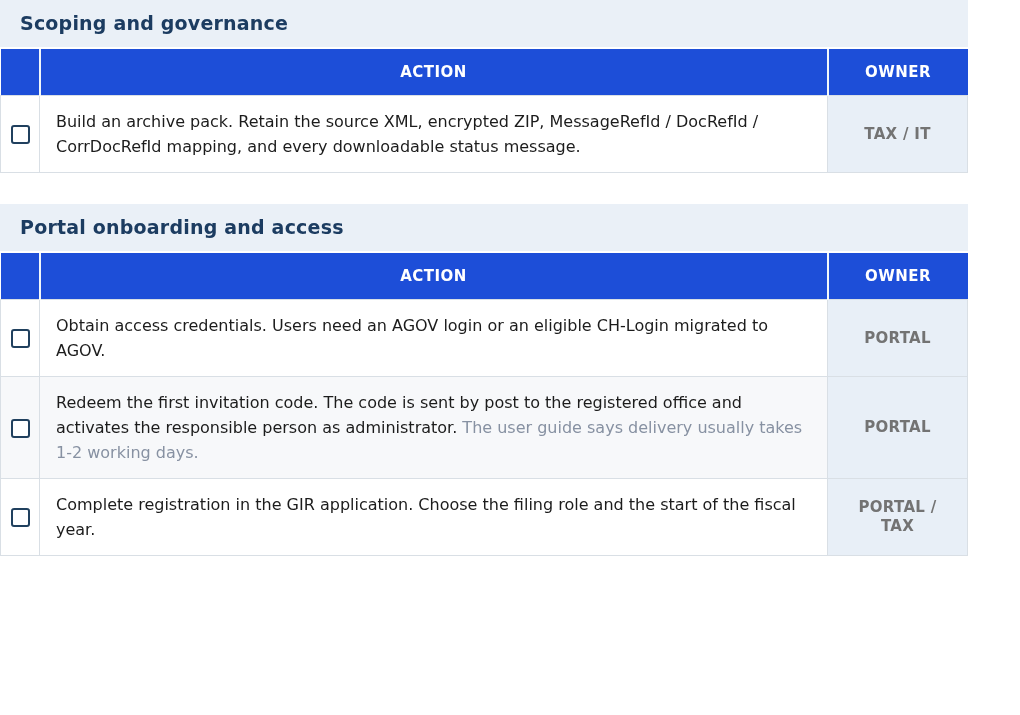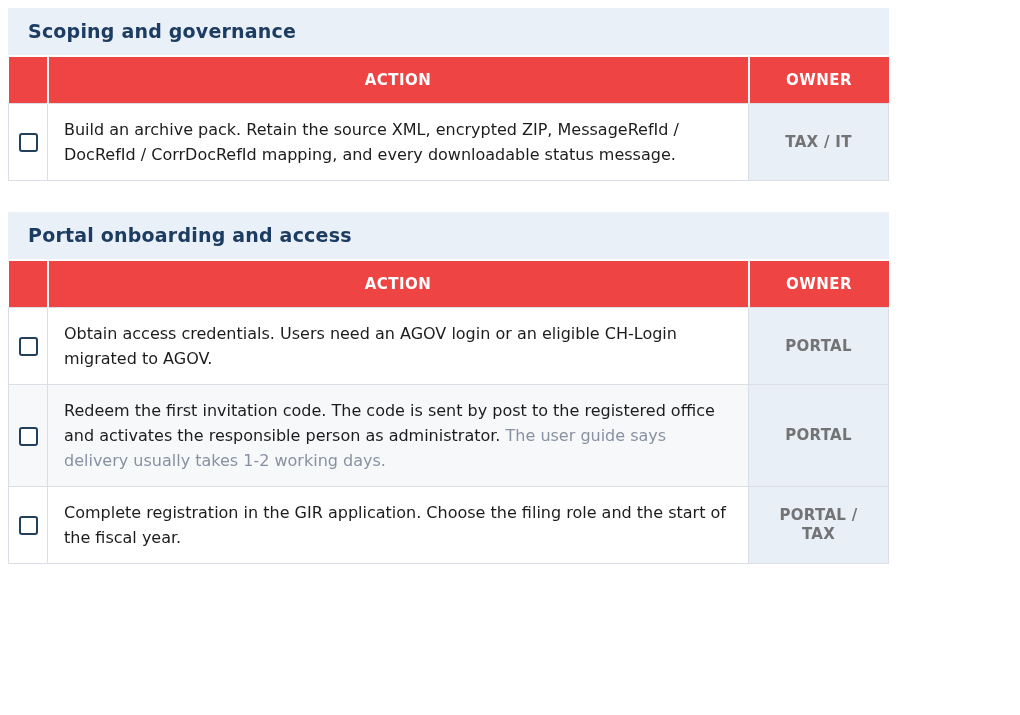--- a/index.html
+++ b/index.html
@@ -1,21 +1,21 @@
 <!DOCTYPE html>
 <html><head>
 <meta charset="utf-8">
 <style>
   * { box-sizing: border-box; margin: 0; padding: 0; }
   html, body {
     width: 1020px;
     background: #ffffff;
     font-family: "DejaVu Sans", "Liberation Sans", sans-serif;
   }
-  .page { padding: 8px; width: 897px; }
+  .page { padding: 0; width: 968px; }
 
   .card + .card { margin-top: 31px; }
 
   .section-header {
     background: #eaf0f7;
     padding: 12px 20px 13px 20px;
     margin-bottom: 2px;
   }
   .section-title {
     font-size: 19px;
@@ -27,21 +27,21 @@
   table {
     width: 100%;
     border-collapse: collapse;
     table-layout: fixed;
   }
   col.check-col { width: 39px; }
   col.action-col { width: auto; }
   col.owner-col { width: 140px; }
 
   thead th {
-    background: #ef4444;
+    background: #1d4ed8;
     color: #ffffff;
     font-size: 15px;
     font-weight: bold;
     letter-spacing: 0.5px;
     text-align: center;
     padding: 14px 8px;
   }
   thead th:not(:last-child) { border-right: 2px solid #f2f7f9; }
 
   tbody td {

